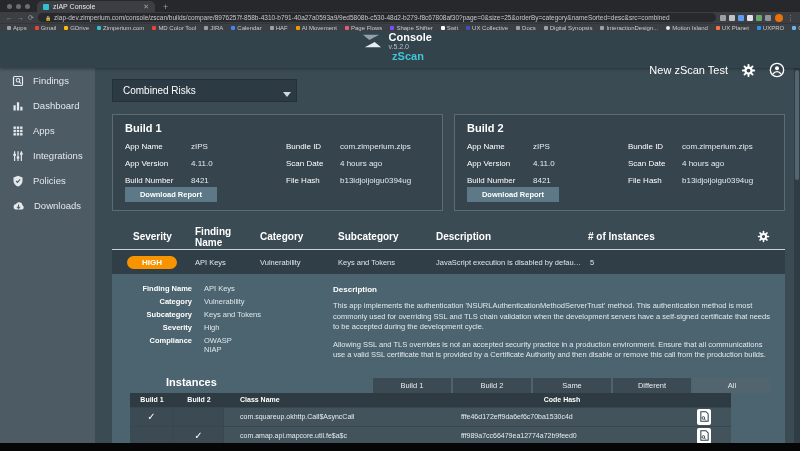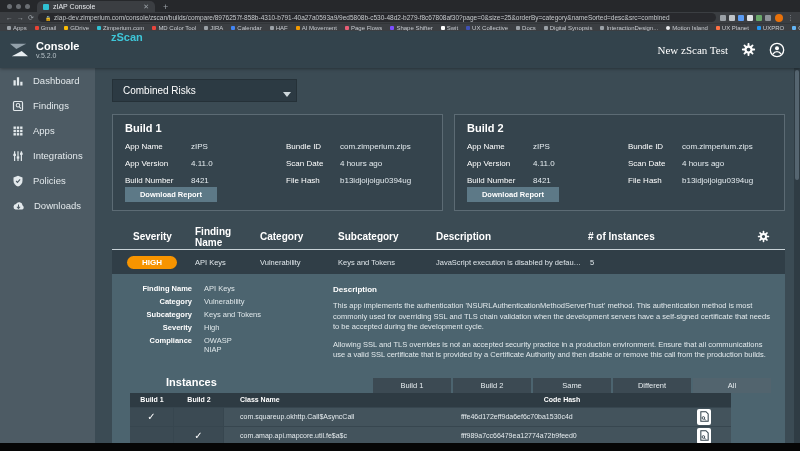--- a/index.html
+++ b/index.html
@@ -38,27 +38,27 @@
   .bm:nth-of-type(7) .bm-ic{background:#4285f4}.bm:nth-of-type(9) .bm-ic{background:#f29900}
   .bm:nth-of-type(10) .bm-ic{background:#e85d75}.bm:nth-of-type(11) .bm-ic{background:#7c4dff}
   .bm:nth-of-type(12) .bm-ic{background:#ffffff}.bm:nth-of-type(13) .bm-ic{background:#3f51b5}
   .bm:nth-of-type(17) .bm-ic{background:#e8eaed;border-radius:50%}.bm:nth-of-type(18) .bm-ic{background:#ff7043}
   .bm:nth-of-type(19) .bm-ic{background:#2196f3}.bm:nth-of-type(20) .bm-ic{background:#64b5f6}
   .bm:nth-of-type(22) .bm-ic{background:#ab47bc}.bm:nth-of-type(24) .bm-ic{background:#b388ff;border-radius:50%}
 
   
   .app { position:absolute; top:31px; left:0; width:800px; height:412px; background:#3b4b54; overflow:hidden; }
   .appheader { position:absolute; top:0; left:0; right:0; height:37px; background:#33434c;
-               display:flex; box-shadow:0 1px 3px rgba(0,0,0,.35); z-index:5; }
+               display:flex; align-items:center; box-shadow:0 1px 3px rgba(0,0,0,.35); z-index:5;flex-direction:column; }
   .logo-block { width:95px; padding-left:8px; display:flex; align-items:center; gap:6px; flex:none; }
   .product-name { font-size:11px; font-weight:bold; color:#fff; line-height:1.1; }
   .version { font-size:7px; color:#b7c2c8; }
   .module-label { color:#3ec6d8; font-size:11px; font-weight:bold; margin-left:16px; }
   .header-right { margin-left:auto; display:flex; align-items:center; gap:13px; padding-right:15px; }
-  .new-scan { color:#fff; font-size:11px;font-family:Liberation Serif, serif; }
+  .new-scan { color:#fff; font-size:11px; }
 
   .sidebar { position:absolute; top:37px; left:0; width:95px; bottom:0; background:#4d5b64; }
   .side-item { display:flex; align-items:center; gap:9px; height:25px; padding-left:12px;
                color:#e3e9ec; font-size:9.5px; cursor:default; }
   .side-item svg { flex:none; }
 
   .main { position:absolute; top:37px; left:95px; right:0; bottom:0; padding:0 15px 0 17px; overflow:hidden; }
   .vscroll { position:absolute; top:37px; right:0; width:6px; bottom:0; background:#2f3c44; }
   .vscroll-thumb { position:absolute; top:2px; left:1px; width:4px; height:110px; background:#556570; border-radius:2px; }
 
@@ -271,33 +271,33 @@
         <circle cx="12" cy="12" r="10" fill="none" stroke="#fff" stroke-width="2"></circle>
         <circle cx="12" cy="9.5" r="3" fill="#fff"></circle>
         <path d="M6 18.2 C7.5 15.4 10 14.5 12 14.5 C14 14.5 16.5 15.4 18 18.2" fill="none" stroke="#fff" stroke-width="2"></path>
       </svg>
     </div>
   </div>
 
   <div class="sidebar">
     <div class="side-item">
       <svg width="12" height="12" viewBox="0 0 16 16">
+        <rect x="2" y="2" width="12" height="12" rx="1.5" fill="none" stroke="#e3e9ec" stroke-width="1.6"></rect>
+        <circle cx="8" cy="7" r="2.4" fill="none" stroke="#e3e9ec" stroke-width="1.4"></circle>
+        <path d="M9.6 8.8 L12 11.4" stroke="#e3e9ec" stroke-width="1.4"></path>
+      </svg>
+      <span>Findings</span>
+    </div>
+    <div class="side-item">
+      <svg width="12" height="12" viewBox="0 0 16 16">
         <rect x="2" y="7" width="3" height="7" fill="#e3e9ec"></rect>
           <rect x="6.5" y="3" width="3" height="11" fill="#e3e9ec"></rect>
           <rect x="11" y="9" width="3" height="5" fill="#e3e9ec"></rect>
       </svg>
       <span>Dashboard</span>
-    </div>
-    <div class="side-item">
-      <svg width="12" height="12" viewBox="0 0 16 16">
-        <rect x="2" y="2" width="12" height="12" rx="1.5" fill="none" stroke="#e3e9ec" stroke-width="1.6"></rect>
-        <circle cx="8" cy="7" r="2.4" fill="none" stroke="#e3e9ec" stroke-width="1.4"></circle>
-        <path d="M9.6 8.8 L12 11.4" stroke="#e3e9ec" stroke-width="1.4"></path>
-      </svg>
-      <span>Findings</span>
     </div>
     <div class="side-item">
       <svg width="12" height="12" viewBox="0 0 16 16">
         <g fill="#e3e9ec">
           <rect x="2" y="2" width="3.2" height="3.2"></rect>
             <rect x="6.4" y="2" width="3.2" height="3.2"></rect>
             <rect x="10.8" y="2" width="3.2" height="3.2"></rect>
           <rect x="2" y="6.4" width="3.2" height="3.2"></rect>
             <rect x="6.4" y="6.4" width="3.2" height="3.2"></rect>
             <rect x="10.8" y="6.4" width="3.2" height="3.2"></rect>

